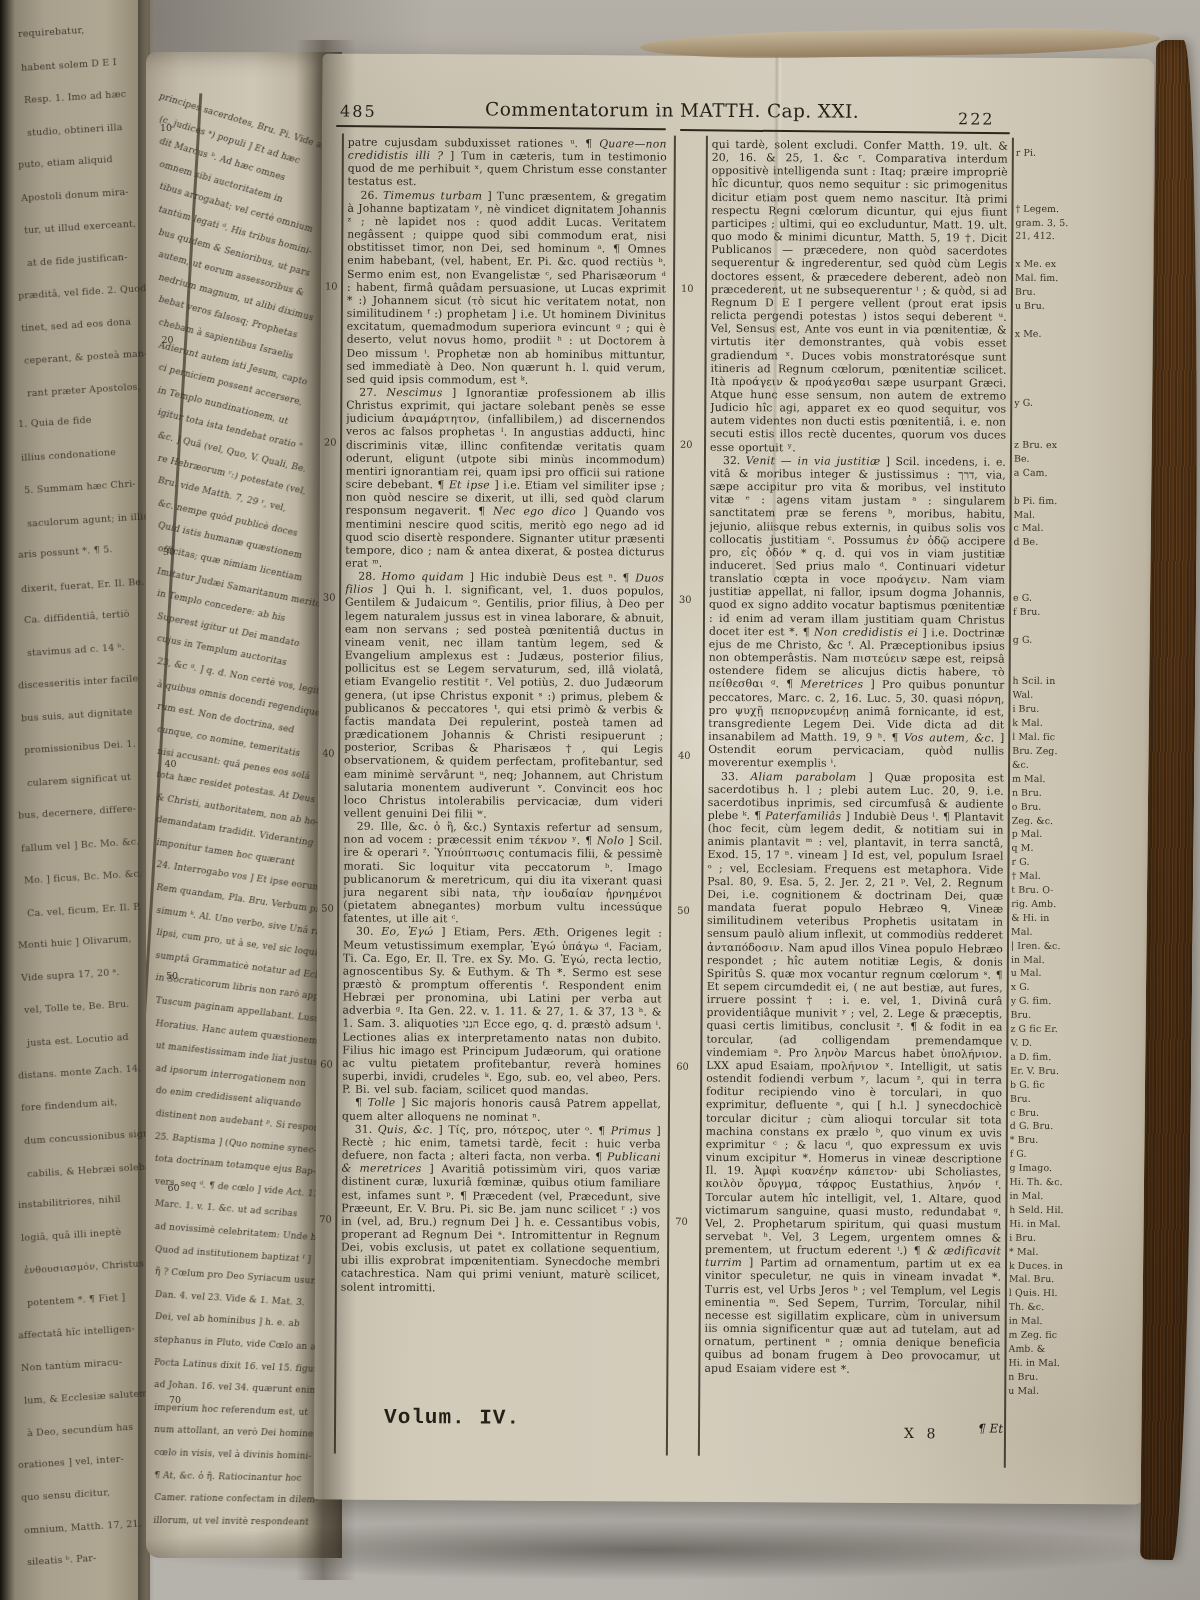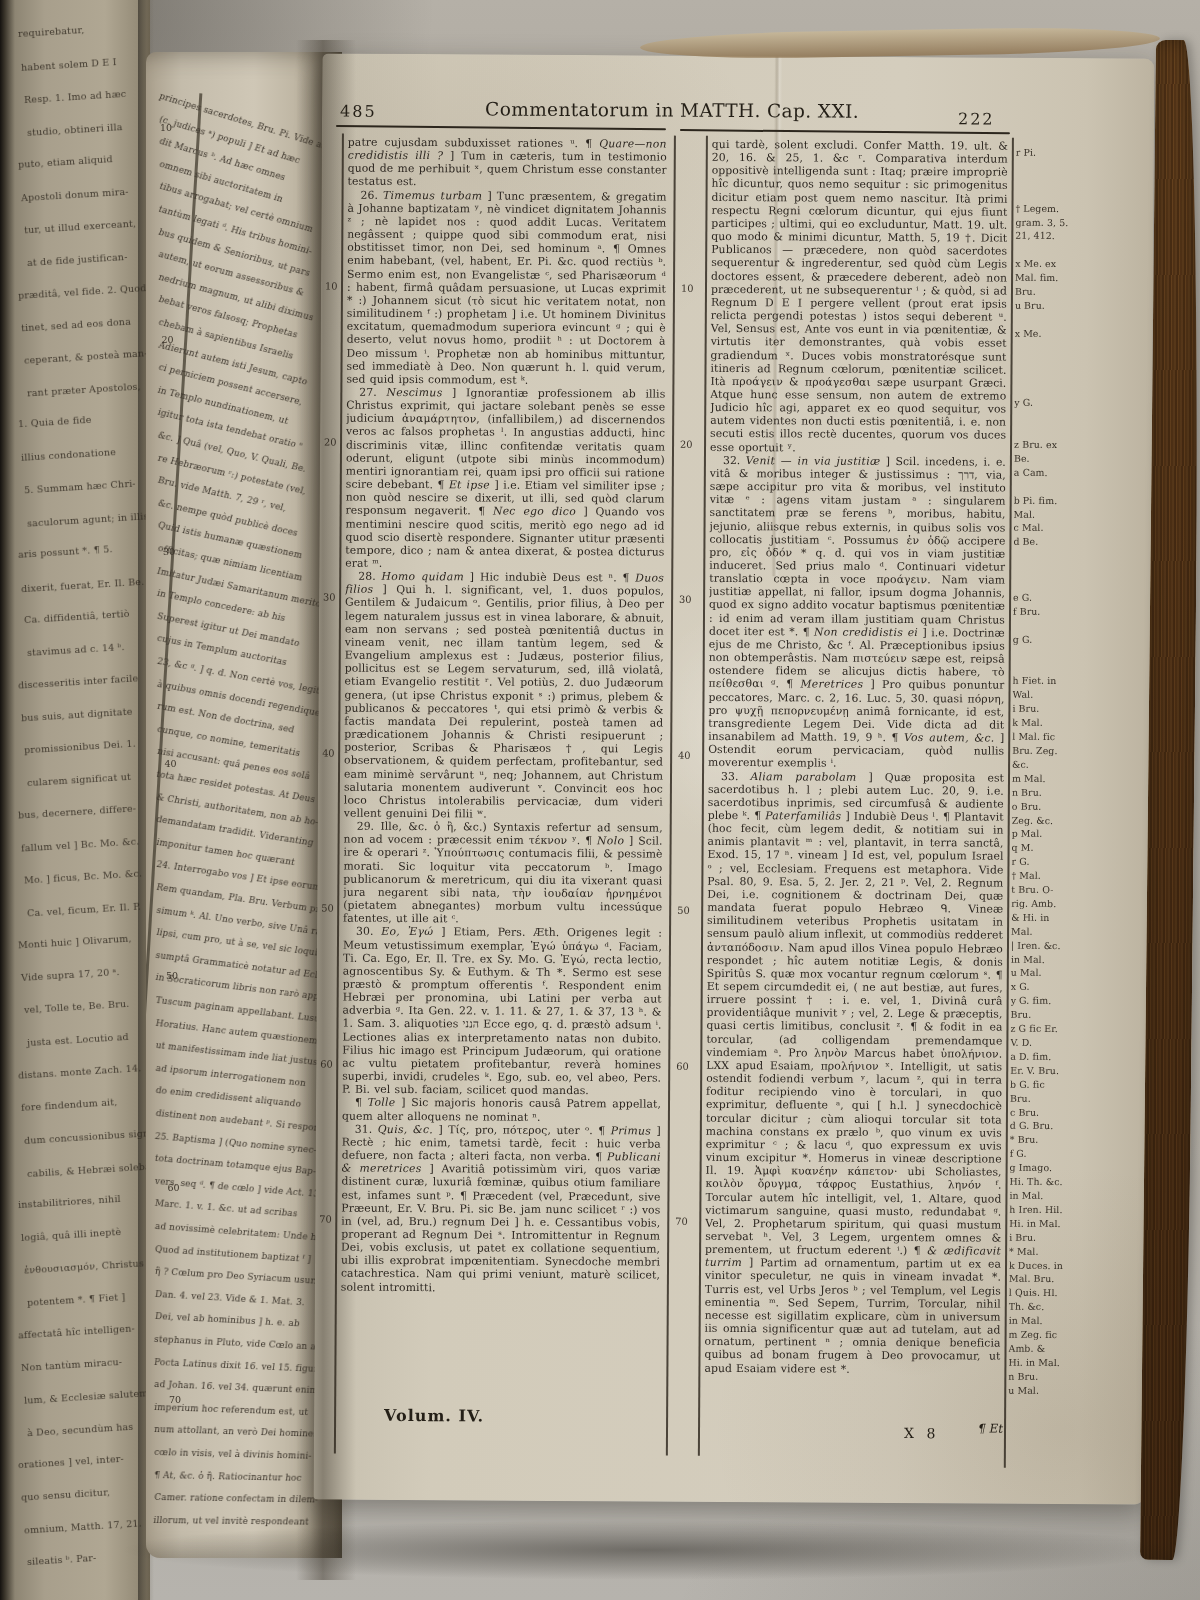--- a/index.html
+++ b/index.html
@@ -63,21 +63,21 @@
   #colL{left:26px;width:319px;}
   #colR{left:390px;width:296px;}
   .linenos{position:absolute;top:0;width:18px;color:#39322a;font-size:9.8px;}
   .linenos span{position:absolute;left:0;}
   #lnL{left:4px;}
   #lnR{left:360px;}
   .margincol{position:absolute;left:694px;top:88px;width:132px;height:1330px;
     font-size:9.4px;line-height:13.9px;color:#352e25;letter-spacing:0.1px;overflow:hidden;}
   .margincol div{white-space:nowrap;}
   .foot{position:absolute;color:#241f17;}
-  #footVol{left:70px;top:1352px;font-size:16px;letter-spacing:1px;font-weight:bold;}
+  #footVol{left:70px;top:1352px;font-size:21px;letter-spacing:1px;font-weight:bold;font-family:Liberation Mono, monospace;}
   #footSig{left:590px;top:1368px;font-size:14px;letter-spacing:4px;}
   #footCatch{left:664px;top:1364px;font-size:12px;font-style:italic;}
   
   .edge{position:absolute;left:1148px;top:40px;width:46px;height:1520px;
     border-radius:10px 40% 30% 8px;
     background:repeating-linear-gradient(90deg,#9a7c55 0 2px,#7c5f3c 2px 4px,#ab8a5e 4px 5px,#8a6c46 5px 7px),
                linear-gradient(180deg,#9a7c55,#6b5236);
     background-blend-mode:multiply;
     box-shadow:inset 0 0 18px rgba(40,28,14,0.6), 4px 0 10px rgba(0,0,0,0.25);
     transform:rotate(0.6deg);}
@@ -306,21 +306,21 @@
         <div>d Be.</div>
         <div>&nbsp;</div>
         <div>&nbsp;</div>
         <div>&nbsp;</div>
         <div>e G.</div>
         <div>f Bru.</div>
         <div>&nbsp;</div>
         <div>g G.</div>
         <div>&nbsp;</div>
         <div>&nbsp;</div>
-        <div>h Fiet. in</div>
+        <div>h Scil. in</div>
         <div>Wal.</div>
         <div>i Bru.</div>
         <div>k Mal.</div>
         <div>l Mal. fic</div>
         <div>Bru. Zeg.</div>
         <div>&amp;c.</div>
         <div>m Mal.</div>
         <div>n Bru.</div>
         <div>o Bru.</div>
         <div>Zeg. &amp;c.</div>
@@ -344,21 +344,21 @@
         <div>Er. V. Bru.</div>
         <div>b G. fic</div>
         <div>Bru.</div>
         <div>c Bru.</div>
         <div>d G. Bru.</div>
         <div>* Bru.</div>
         <div>f G.</div>
         <div>g Imago.</div>
         <div>Hi. Th. &amp;c.</div>
         <div>in Mal.</div>
-        <div>h Iren. Hil.</div>
+        <div>h Seld. Hil.</div>
         <div>Hi. in Mal.</div>
         <div>i Bru.</div>
         <div>* Mal.</div>
         <div>k Duces. in</div>
         <div>Mal. Bru.</div>
         <div>l Quis. Hl.</div>
         <div>Th. &amp;c.</div>
         <div>in Mal.</div>
         <div>m Zeg. fic</div>
         <div>Amb. &amp;</div>

